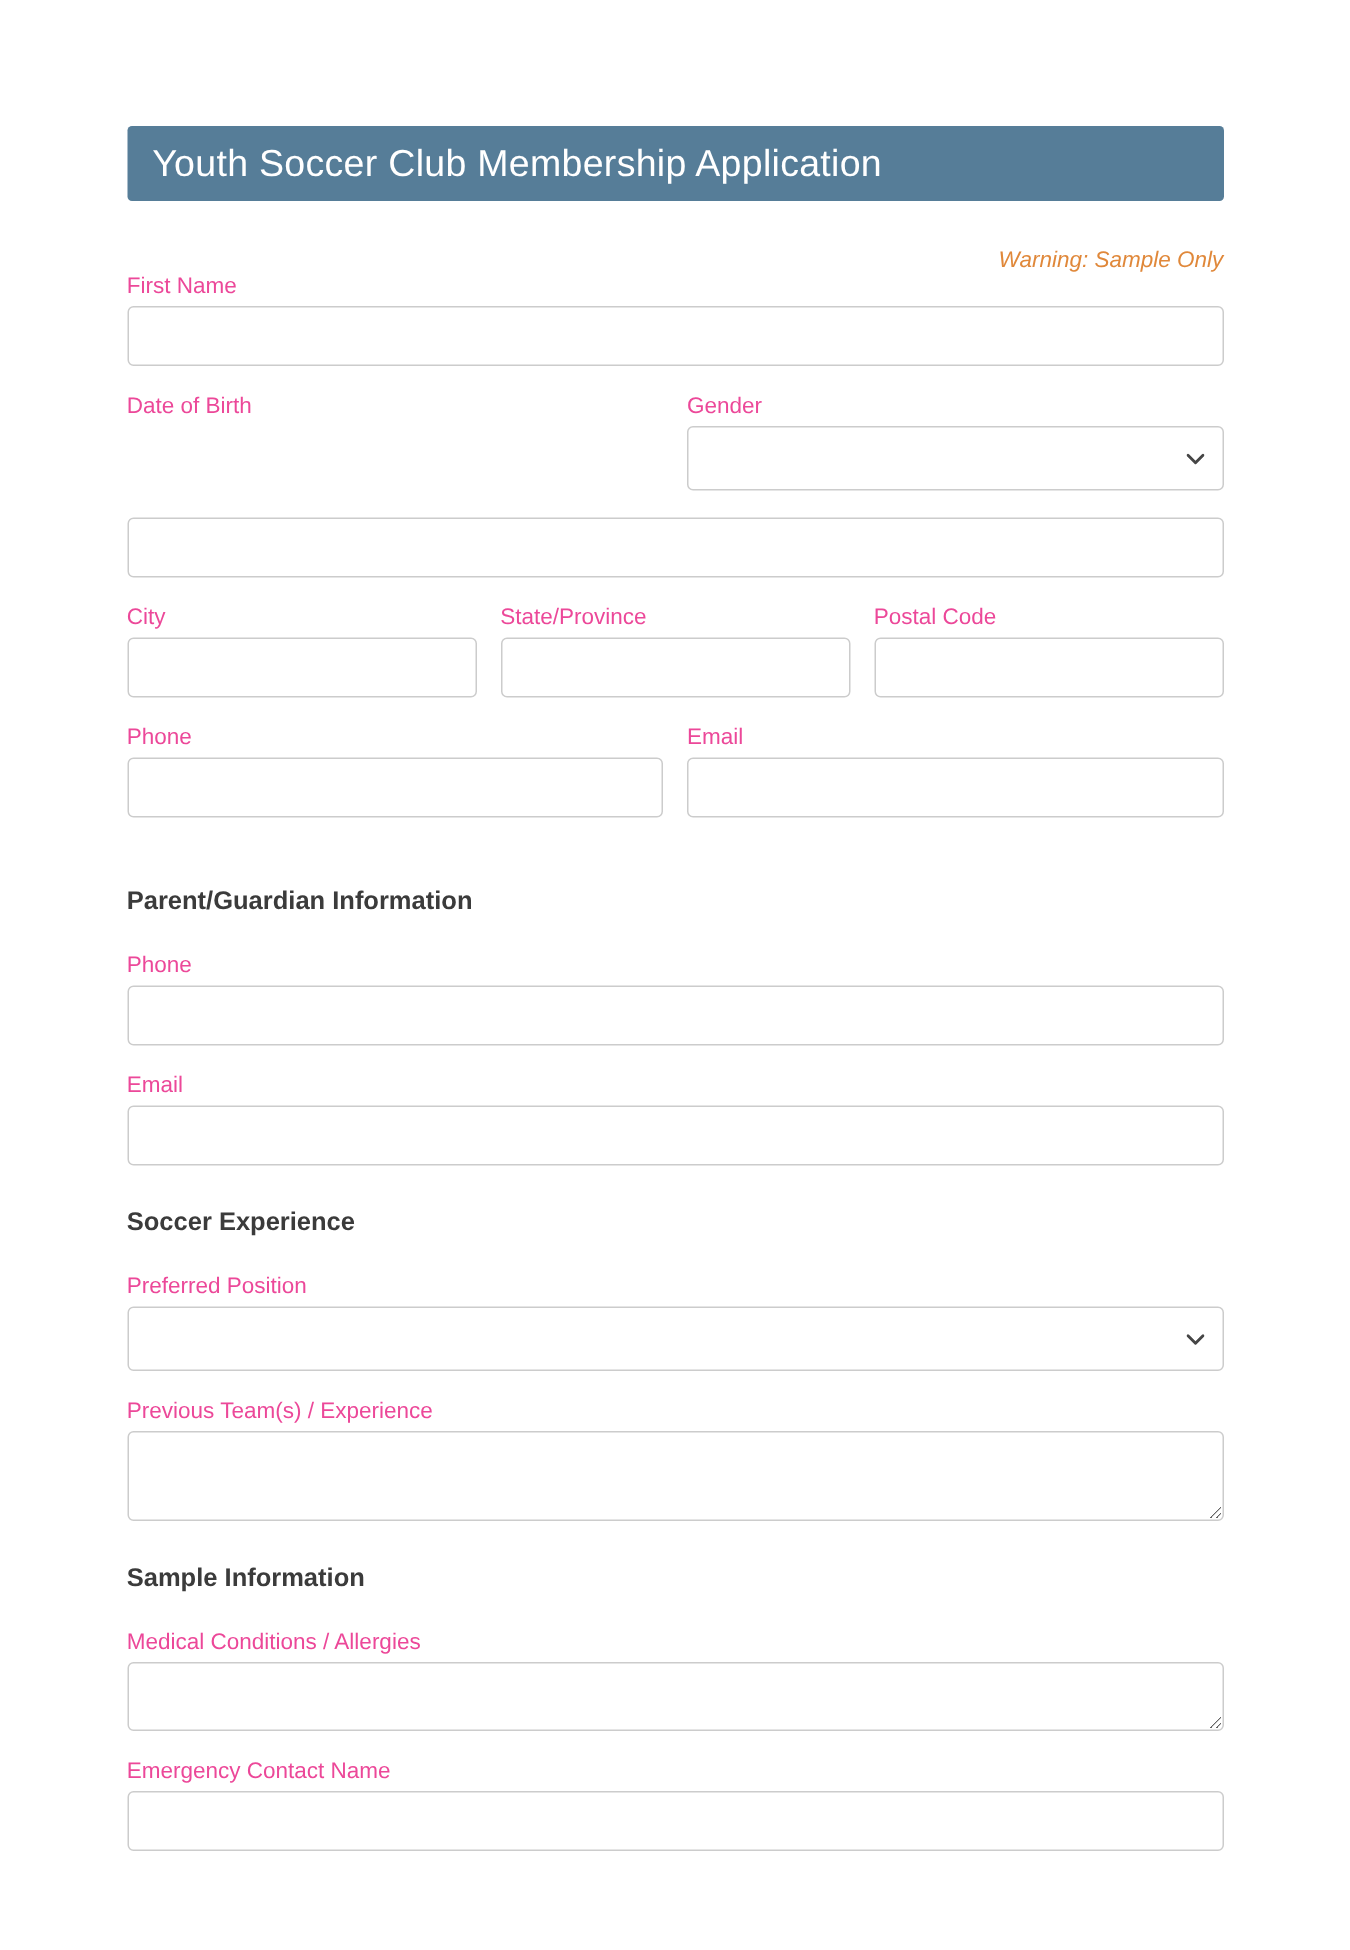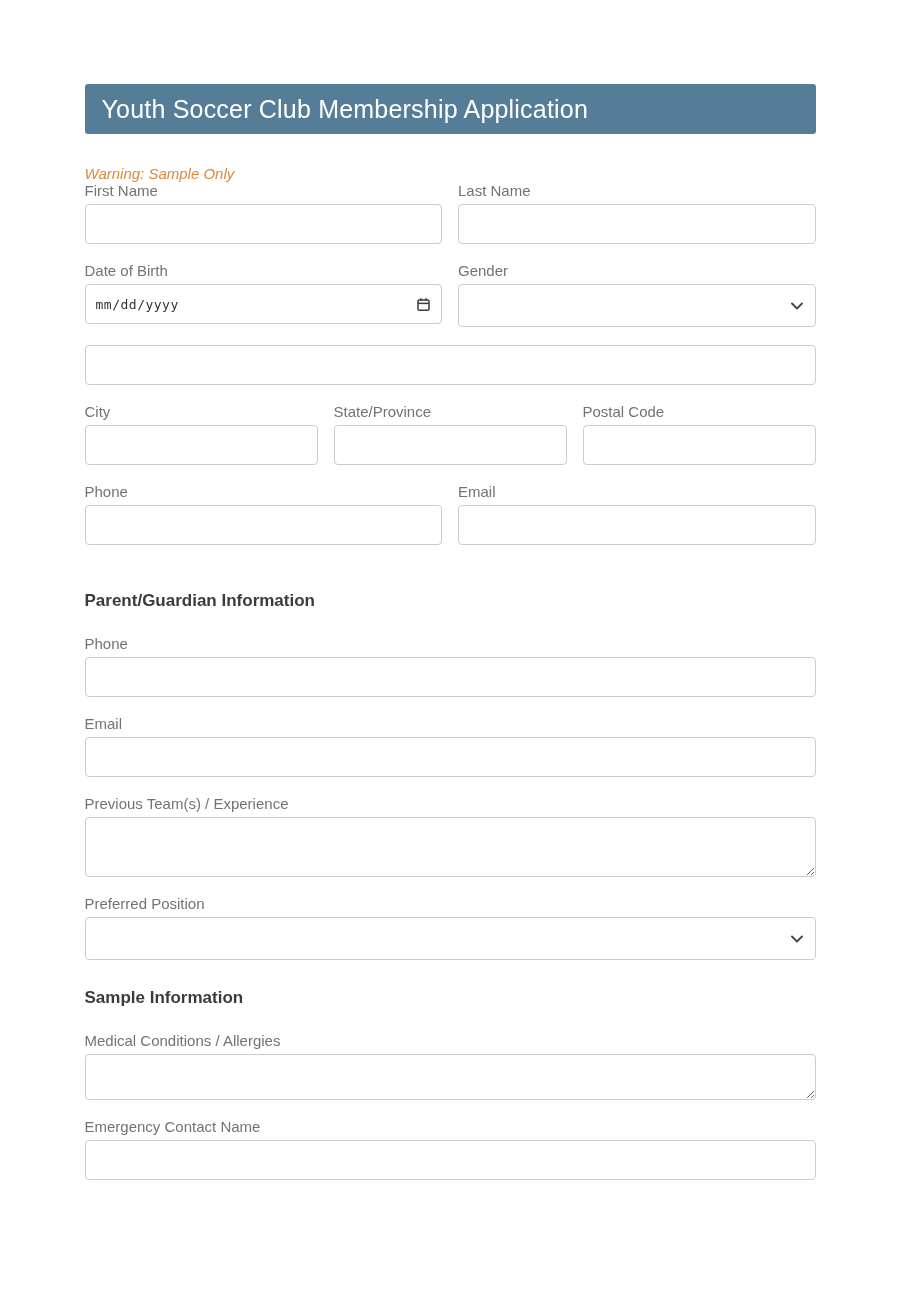--- a/index.html
+++ b/index.html
@@ -25,37 +25,38 @@
     font-size: 25px;
     font-weight: 400;
     letter-spacing: 0.2px;
   }
 
   .warning {
     margin-top: 31px;
     font-size: 15px;
     font-style: italic;
     color: #e0883a;
+    text-align: right;
   }
 
   .section-title {
     margin: 28px 0 24px 0;
     font-size: 17px;
     font-weight: 700;
     color: #3b3b3b;
   }
 
   .row { display: flex; gap: 16px; }
   .row .field { flex: 1; min-width: 0; }
   .field { margin-bottom: 18px; }
 
   label {
     display: block;
     font-size: 15px;
-    color: #737373;
+    color: #ec4899;
     margin-bottom: 5px;
   }
 
   .input {
     width: 100%;
     height: 40px;
     border: 1px solid #cccccc;
     border-radius: 4px;
     background: #ffffff;
     padding: 8px 10px;
@@ -113,39 +114,25 @@
 
   <div class="warning" style="color: rgb(224, 136, 58);">Warning: Sample Only</div>
 
   <section>
 
     <div class="row">
       <div class="field">
         <label>First Name</label>
         <input class="input" type="text" value="" style="">
       </div>
-      <div class="field">
-        <label>Last Name</label>
-        <input class="input" type="text" value="" style="">
-      </div>
     </div>
 
     <div class="row">
       <div class="field">
         <label>Date of Birth</label>
-        <div class="input date-input">
-          <span class="date-placeholder">mm/dd/yyyy</span>
-          <span class="cal">
-            <svg width="15" height="15" viewBox="0 0 15 15" fill="none">
-              <rect x="2" y="3" width="11" height="10.2" rx="1.2" stroke="#3c3c3c" stroke-width="1.5"></rect>
-              <path d="M2 6.4h11" stroke="#3c3c3c" stroke-width="1.5"></path>
-              <path d="M4.9 1.2v2.6M10.1 1.2v2.6" stroke="#3c3c3c" stroke-width="1.5"></path>
-            </svg>
-          </span>
-        </div>
       </div>
       <div class="field">
         <label>Gender</label>
         <div class="select-wrap">
           <select class="input"><option value=""></option></select>
           <span class="chev">
             <svg width="12" height="8" viewBox="0 0 12 8" fill="none">
               <path d="M1 1.5L6 6.5L11 1.5" stroke="#464646" stroke-width="1.9" stroke-linecap="round" stroke-linejoin="round"></path>
             </svg>
           </span>
@@ -194,37 +181,38 @@
       </div>
     </div>
 
     <div class="field">
       <label>Email</label>
       <input class="input" type="text" value="" style="">
     </div>
   </section>
 
   <section>
-
-    <div class="field">
-      <label>Previous Team(s) / Experience</label>
-      <textarea class="input ta-lg" style=""></textarea>
-    </div>
+    <h2 class="section-title">Soccer Experience</h2>
 
     <div class="field">
       <label>Preferred Position</label>
       <div class="select-wrap">
         <select class="input"><option value=""></option></select>
         <span class="chev">
           <svg width="12" height="8" viewBox="0 0 12 8" fill="none">
             <path d="M1 1.5L6 6.5L11 1.5" stroke="#464646" stroke-width="1.9" stroke-linecap="round" stroke-linejoin="round"></path>
           </svg>
         </span>
       </div>
     </div>
+
+    <div class="field">
+      <label>Previous Team(s) / Experience</label>
+      <textarea class="input ta-lg" style=""></textarea>
+    </div>
   </section>
 
   <section>
     <h2 class="section-title">Sample Information</h2>
 
     <div class="field">
       <label>Medical Conditions / Allergies</label>
       <textarea class="input ta-sm" style=""></textarea>
     </div>
 

